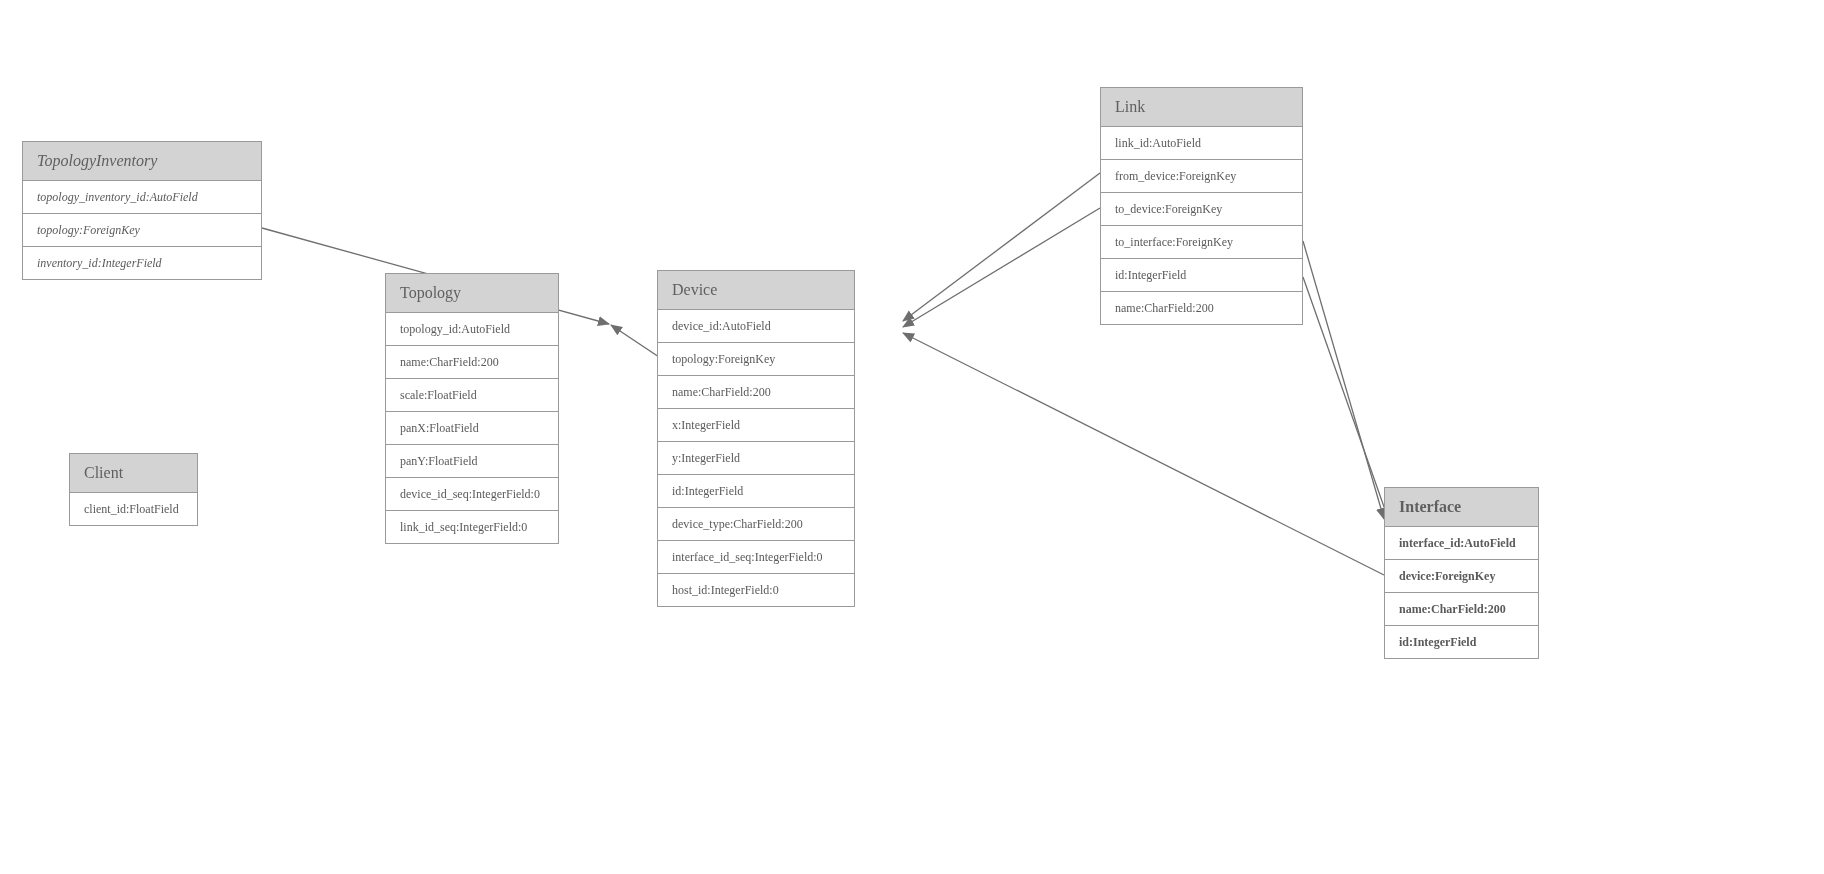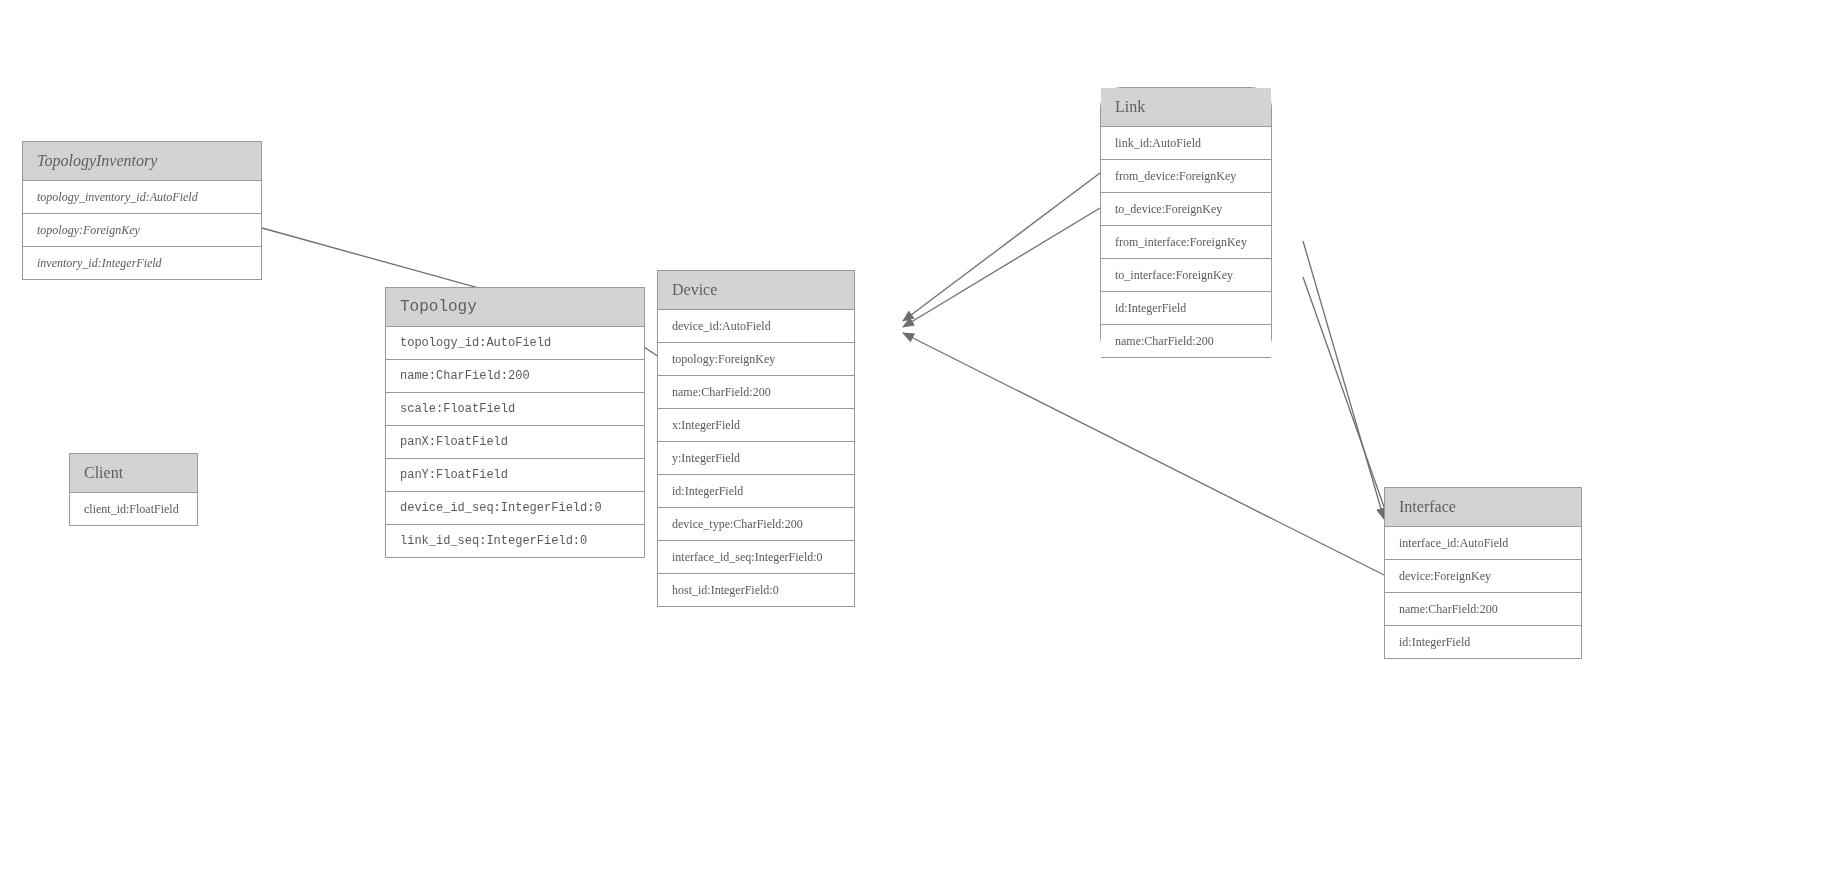--- a/index.html
+++ b/index.html
@@ -72,21 +72,21 @@
     <div class="entity-field">topology_inventory_id:AutoField</div>
     <div class="entity-field">topology:ForeignKey</div>
     <div class="entity-field">inventory_id:IntegerField</div>
   </div>
 
   <div class="entity" style="left:69px;top:453px;width:129px;">
     <div class="entity-header">Client</div>
     <div class="entity-field">client_id:FloatField</div>
   </div>
 
-  <div class="entity" style="left:385px;top:287px;width:260px;font-family:Liberation Mono, monospace;">
+  <div class="entity" style="left:385px;top:273px;width:174px;">
     <div class="entity-header">Topology</div>
     <div class="entity-field">topology_id:AutoField</div>
     <div class="entity-field">name:CharField:200</div>
     <div class="entity-field">scale:FloatField</div>
     <div class="entity-field">panX:FloatField</div>
     <div class="entity-field">panY:FloatField</div>
     <div class="entity-field">device_id_seq:IntegerField:0</div>
     <div class="entity-field">link_id_seq:IntegerField:0</div>
   </div>
 
@@ -96,32 +96,31 @@
     <div class="entity-field">topology:ForeignKey</div>
     <div class="entity-field">name:CharField:200</div>
     <div class="entity-field">x:IntegerField</div>
     <div class="entity-field">y:IntegerField</div>
     <div class="entity-field">id:IntegerField</div>
     <div class="entity-field">device_type:CharField:200</div>
     <div class="entity-field">interface_id_seq:IntegerField:0</div>
     <div class="entity-field">host_id:IntegerField:0</div>
   </div>
 
-  <div class="entity" style="left:1100px;top:87px;width:172px;border-radius:21px;">
+  <div class="entity" style="left:1100px;top:87px;width:203px;">
     <div class="entity-header">Link</div>
     <div class="entity-field">link_id:AutoField</div>
     <div class="entity-field">from_device:ForeignKey</div>
     <div class="entity-field">to_device:ForeignKey</div>
-    <div class="entity-field">from_interface:ForeignKey</div>
     <div class="entity-field">to_interface:ForeignKey</div>
     <div class="entity-field">id:IntegerField</div>
     <div class="entity-field">name:CharField:200</div>
   </div>
 
-  <div class="entity" style="left:1384px;top:487px;width:198px;">
+  <div class="entity" style="left:1384px;top:487px;width:155px;font-weight:bold;">
     <div class="entity-header">Interface</div>
     <div class="entity-field">interface_id:AutoField</div>
     <div class="entity-field">device:ForeignKey</div>
     <div class="entity-field">name:CharField:200</div>
     <div class="entity-field">id:IntegerField</div>
   </div>
 
 </div>
 
 </body></html>

